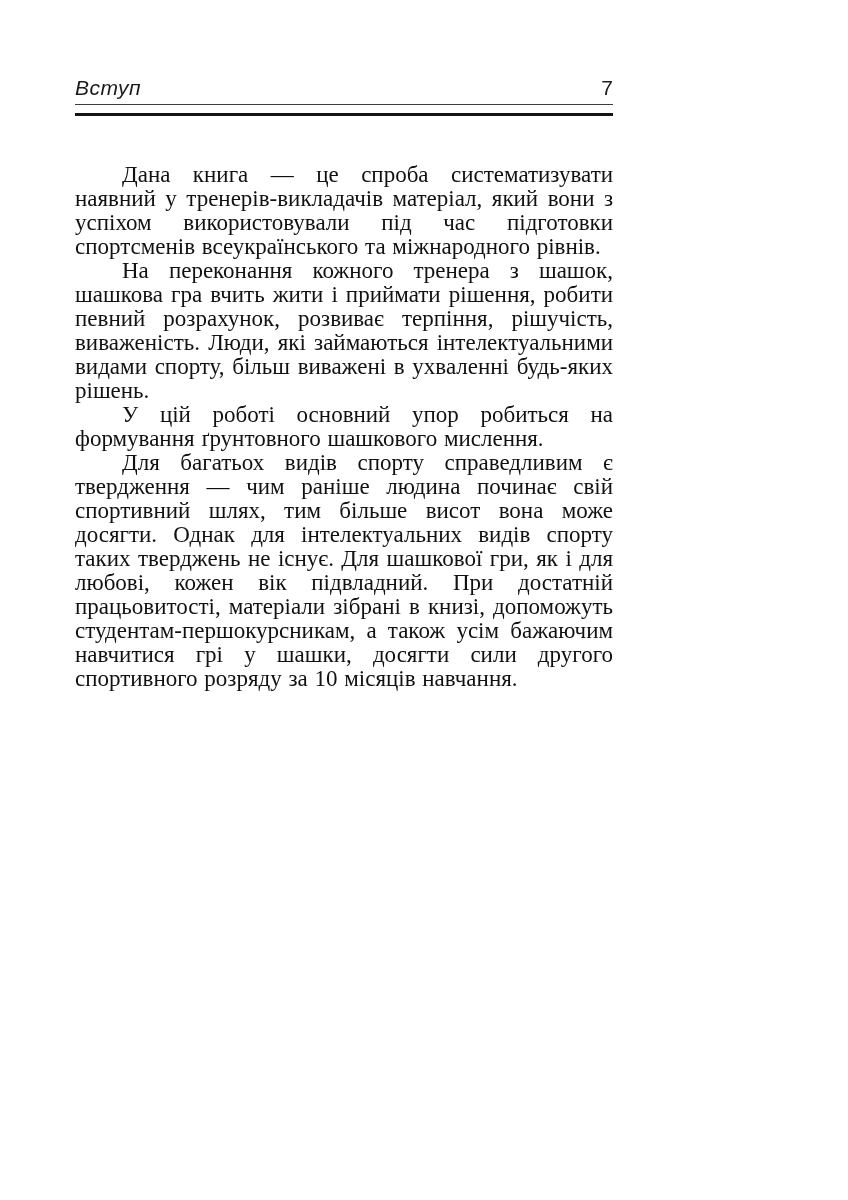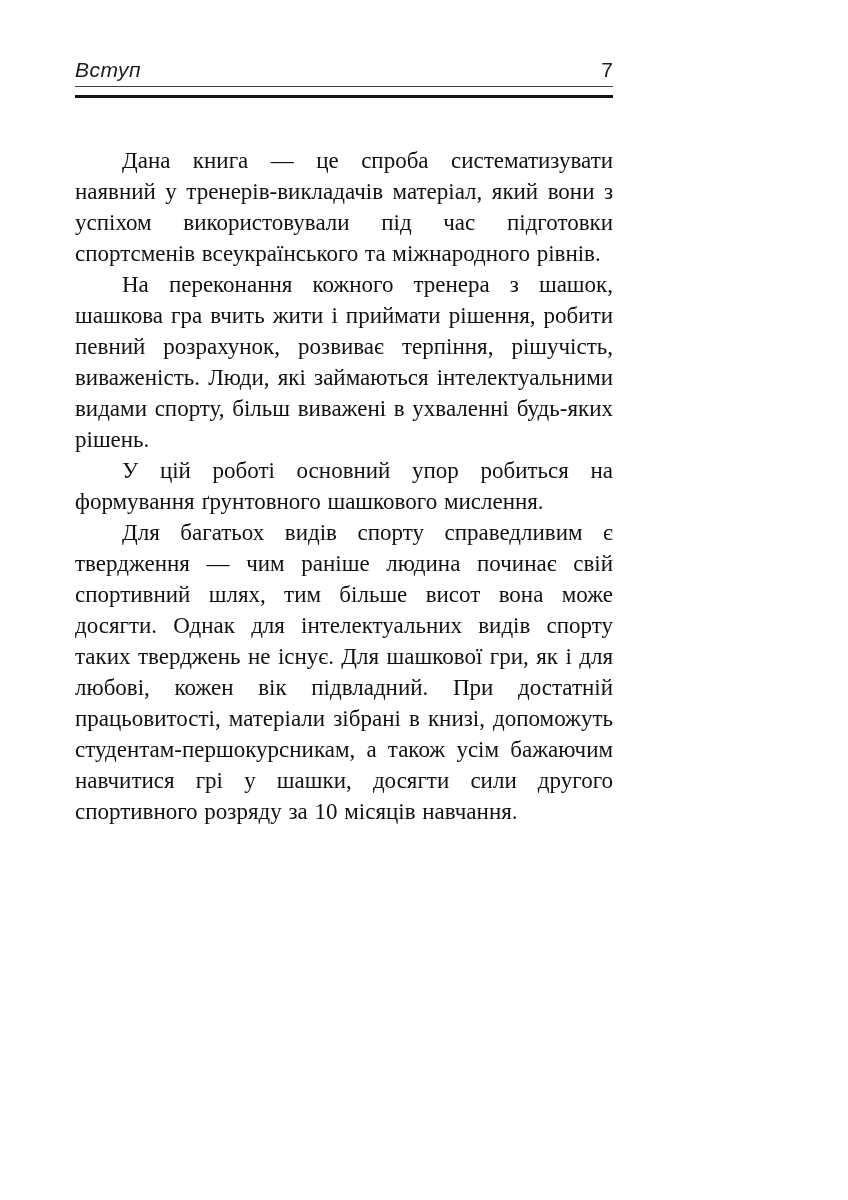--- a/index.html
+++ b/index.html
@@ -6,21 +6,21 @@
     margin: 0;
     padding: 0;
     background: #ffffff;
   }
   .page {
     position: relative;
     width: 691px;
     height: 1200px;
     background: #ffffff;
     box-sizing: border-box;
-    padding: 58px 78px 0 75px;
+    padding: 76px 78px 0 75px;
     font-family: "Liberation Serif", "DejaVu Serif", serif;
     color: #141414;
     overflow: hidden;
   }
   .running-header {
     display: flex;
     justify-content: space-between;
     align-items: baseline;
     font-family: "Liberation Sans", "DejaVu Sans", sans-serif;
     font-size: 21px;
@@ -43,21 +43,21 @@
     margin-top: 8px;
     height: 0;
     border-top: 3px solid #151515;
   }
   .body-text {
     margin-top: 47px;
   }
   .body-text p {
     margin: 0;
     font-size: 23px;
-    line-height: 31px;
+    line-height: 24px;
     text-align: justify;
     text-indent: 47px;
     word-spacing: 1px;
     color: #111111;
   }
 </style>
 </head>
 <body>
 
 <div class="page">

